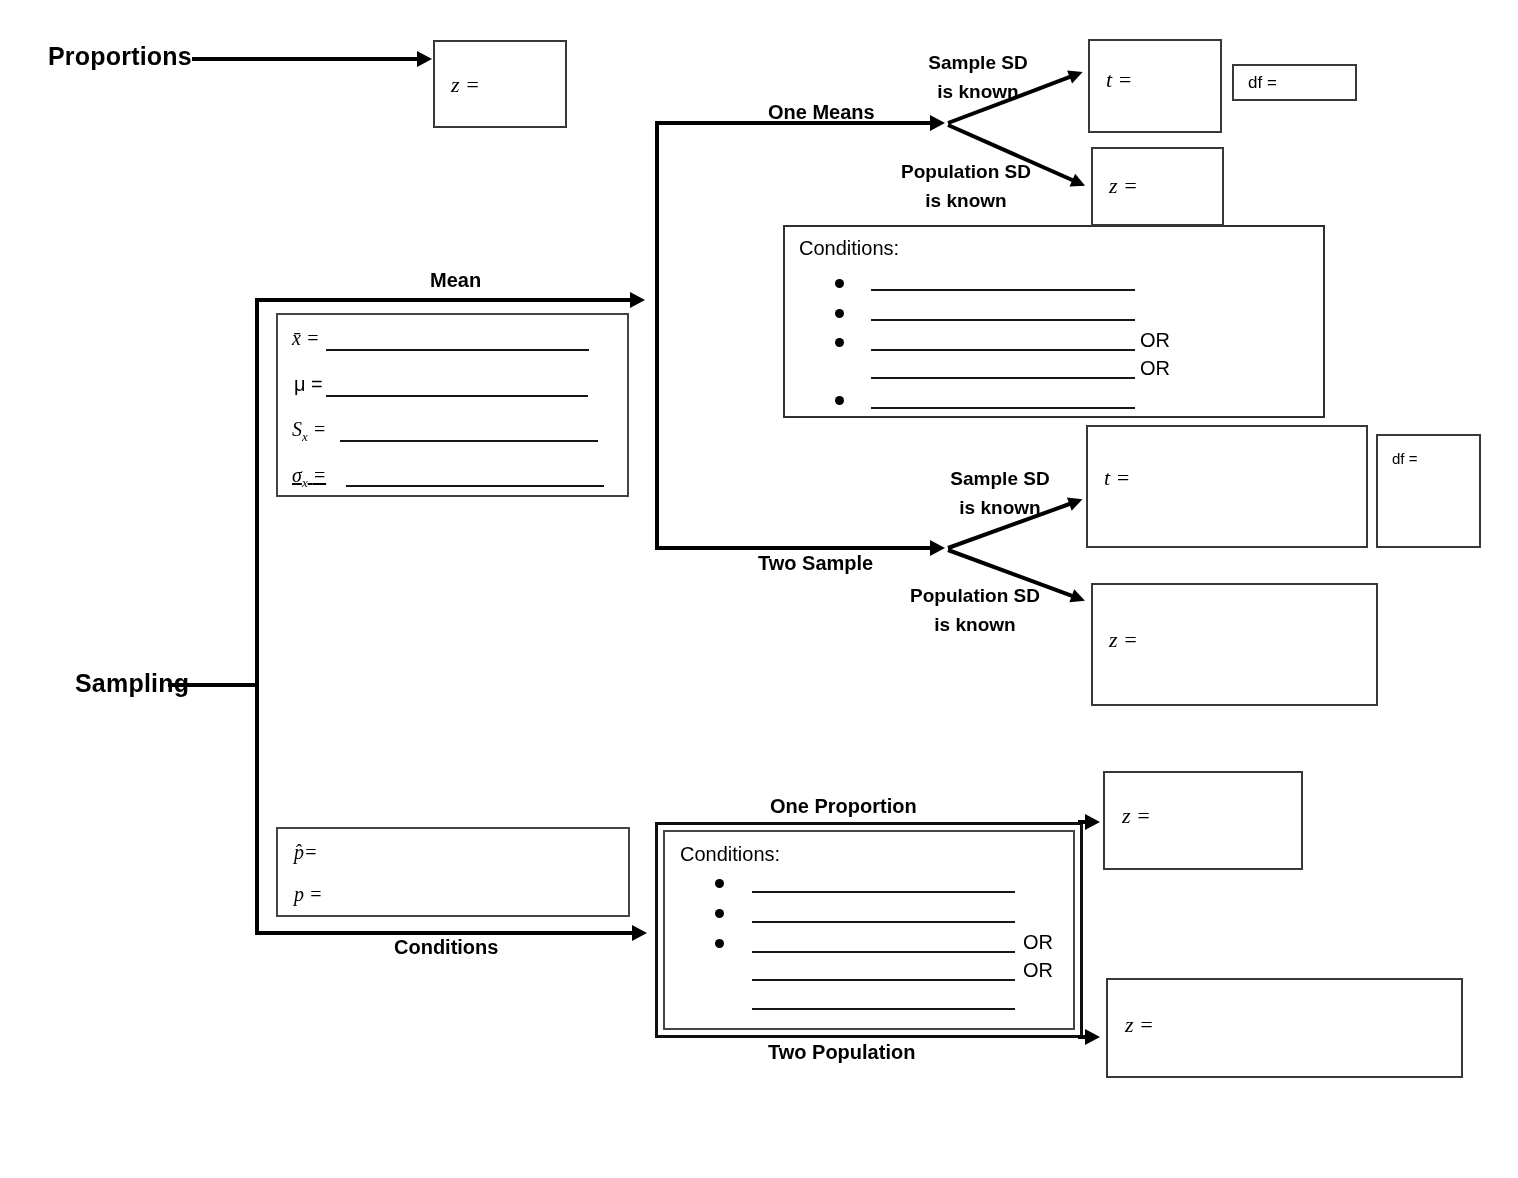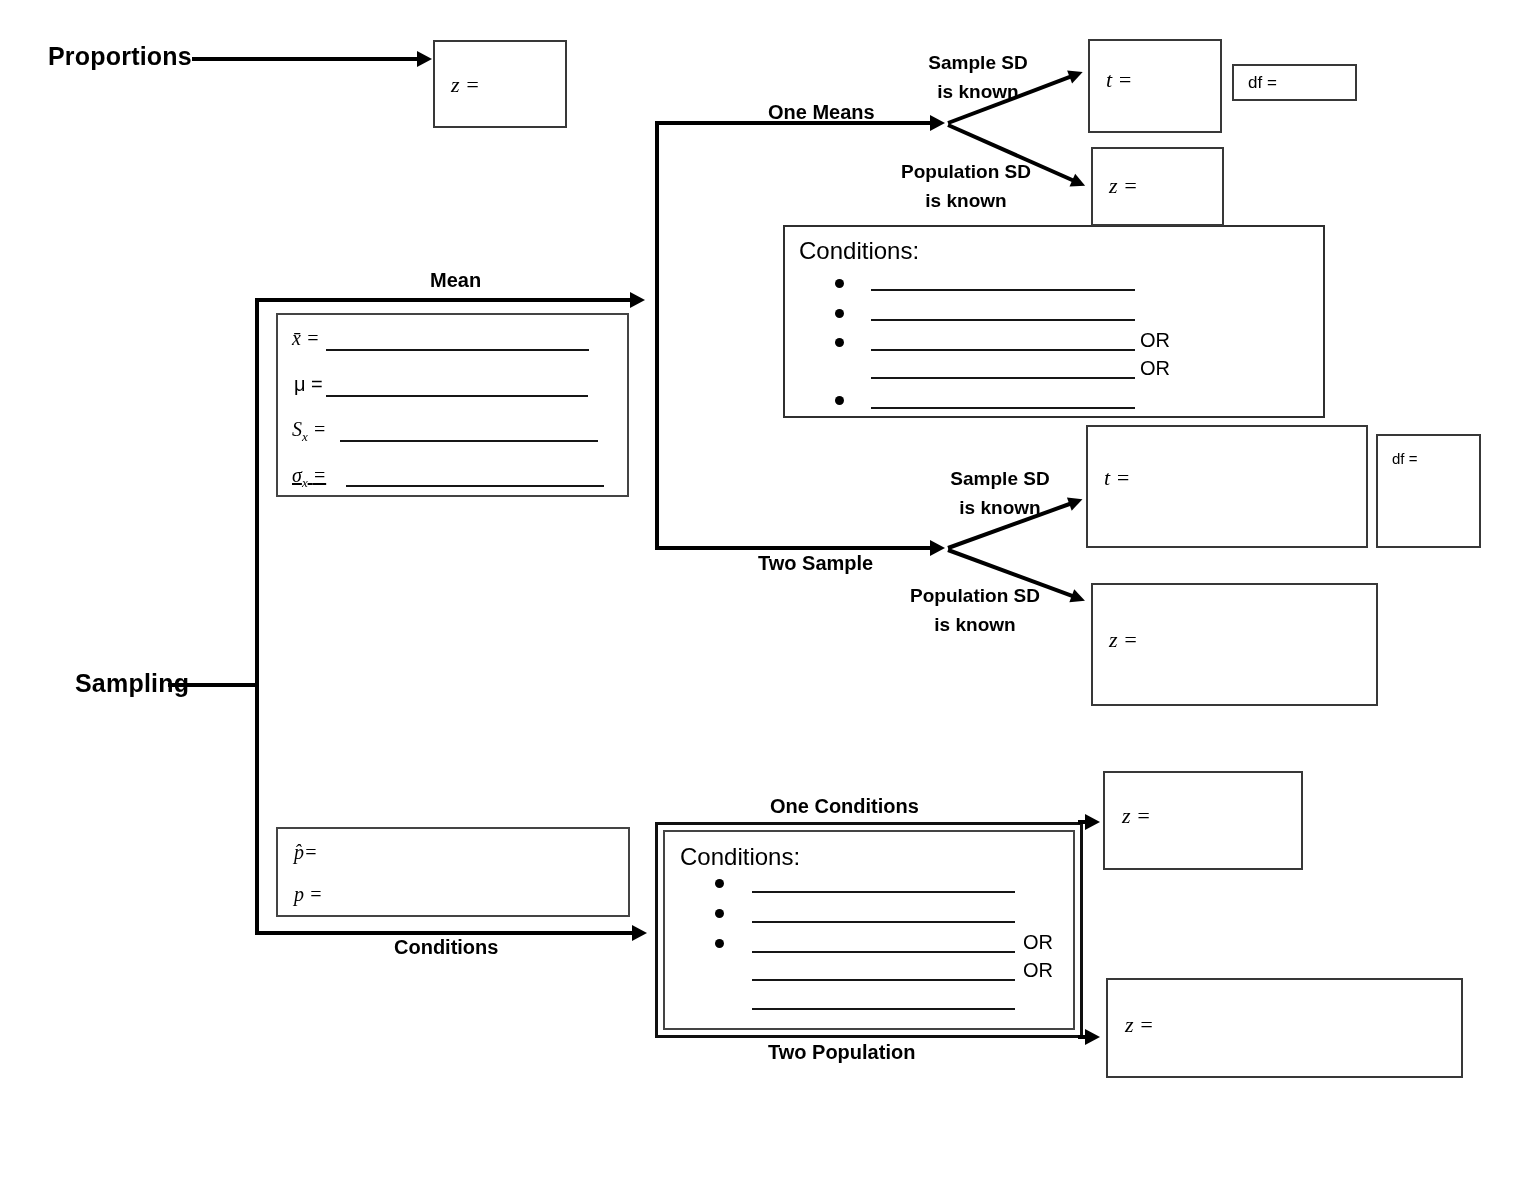--- a/index.html
+++ b/index.html
@@ -5,21 +5,21 @@
   html,body{margin:0;padding:0;background:#fff;}
   #canvas{
     position:relative;width:1518px;height:1178px;background:#ffffff;
     font-family:"Liberation Sans",sans-serif;color:#000;overflow:hidden;
   }
   .abs{position:absolute;}
   
   .root-label{font-size:25px;font-weight:bold;letter-spacing:.2px;}
   .branch-label{font-size:20px;font-weight:bold;}
   .cond-label{font-size:19px;font-weight:bold;text-align:center;line-height:29px;}
-  .heading{font-size:24px;}
+  .heading{font-size:20px;}
   .math{font-family:"Liberation Serif",serif;font-style:italic;font-size:22px;}
   .math-sm{font-family:"Liberation Serif",serif;font-style:italic;font-size:20px;}
   .df-text{font-size:17px;}
   .df-text-sm{font-size:15px;}
   sub.msub{font-family:"Liberation Serif",serif;font-style:italic;font-size:13px;}
   .upright{font-style:normal;font-family:"Liberation Sans",sans-serif;}
   
   .box{position:absolute;border:2.5px solid #383838;background:#fff;box-sizing:border-box;}
   .box-thin{border-width:2px;}
   
@@ -150,21 +150,21 @@
   <div class="abs branch-label" style="left:394px;top:936px;">Conditions</div>
   <div class="harrow" style="left:257px;top:931px;width:376px;height:4px;">
       <span class="ah"></span>
     </div>
 
   <div class="box" style="left:276px;top:827px;width:354px;height:90px;border-color:#444;">
     <div class="fsym math-sm" style="left:16px;top:12px;"><span>p̂</span><span>=</span></div>
     <div class="fsym math-sm" style="left:16px;top:54px;"><span>p</span> <span>=</span></div>
   </div>
 
-  <div class="abs branch-label" style="left:770px;top:795px;">One Conditions</div>
+  <div class="abs branch-label" style="left:770px;top:795px;">One Proportion</div>
   <div class="abs branch-label" style="left:768px;top:1041px;">Two Population</div>
 
   <div class="abs" style="left:655px;top:822px;width:428px;height:216px;border:3px solid #101010;box-sizing:border-box;background:#fff;">
     <div class="abs" style="left:5px;top:5px;right:5px;bottom:5px;border:2px solid #444;"></div>
     <div class="heading" style="position:absolute;left:22px;top:18px;">Conditions:</div>
     <div class="bullet" style="left:57px;top:54px;"></div>
     <div class="blank" style="left:94px;top:66px;width:263px;"></div>
     <div class="bullet" style="left:57px;top:84px;"></div>
     <div class="blank" style="left:94px;top:96px;width:263px;"></div>
     <div class="bullet" style="left:57px;top:114px;"></div>

